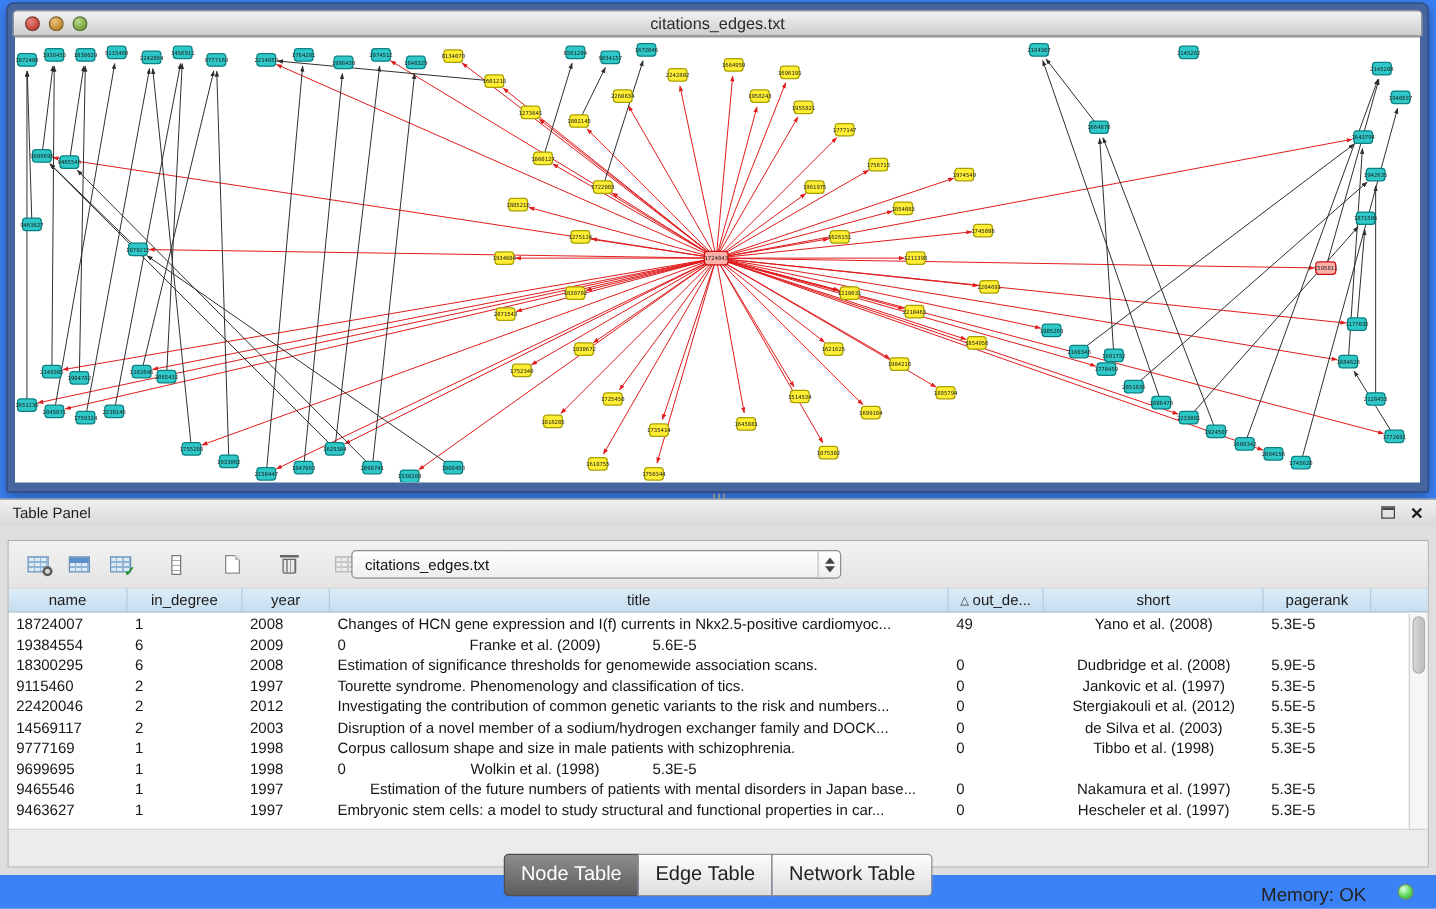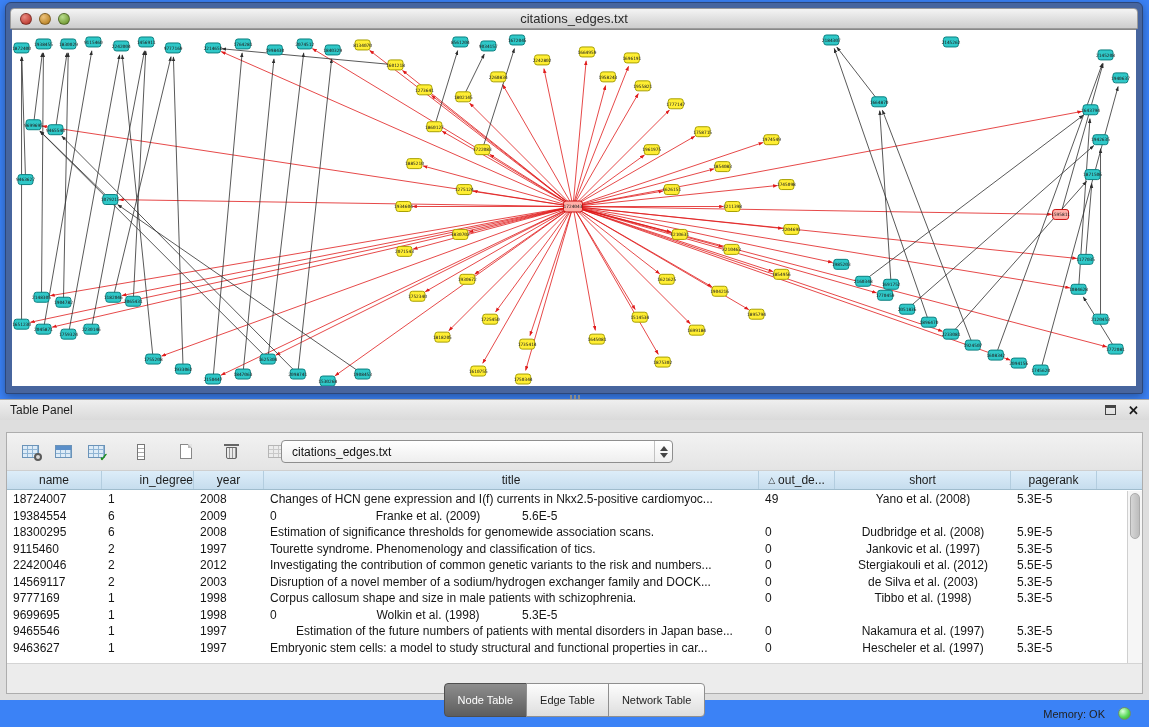--- a/index.html
+++ b/index.html
@@ -94,30 +94,30 @@
   .tr { display:flex; height:16.5px; font-size:12px; color:#151515; cursor:default; }
   .td { overflow:hidden; white-space:nowrap; padding-top:1px; }
   .td.l { padding-left:6px; } .td.c { text-align:center; }
   .vscroll { position:absolute; right:0; top:58px; bottom:30px; width:15px;
     background:#f6f6f6; border-left:1px solid #cfcfcf; }
   .vthumb { position:absolute; left:2px; top:2px; width:10px; height:46px; border-radius:5px;
     background:linear-gradient(to right,#d6d6d6,#bdbdbd); border:1px solid #ababab; }
 
   .tabs-bar { position:absolute; left:0; right:0; bottom:0; height:30px; background:#ececec;
     border-top:1px solid #d4d4d4; display:flex; align-items:center; justify-content:center; }
-  .tab { height:21px; padding:16px 13px; font-size:11px; display:flex; align-items:center;
+  .tab { height:21px; padding:16px 13px; font-size:16px; display:flex; align-items:center;
     border:1px solid #8f8f8f; background:linear-gradient(#fdfdfd,#dedede); color:#1e1e1e;
     margin-left:-1px; cursor:pointer;margin-top:42px; }
   .tab.first { border-radius:4px 0 0 4px; margin-left:0; }
   .tab.last { border-radius:0 4px 4px 0; }
   .tab.active { background:linear-gradient(#8d8d8d,#5d5d5d); color:#ffffff; border-color:#4f4f4f; }
 
   
   .statusbar { position:absolute; left:0; bottom:0; width:1149px; height:27px; }
-  .mem-label { position:absolute; right:44px; top:8px; font-size:11px; color:#222; }
+  .mem-label { position:absolute; right:56px; top:8px; font-size:15px; color:#222; }
   .mem-dot { position:absolute; right:18px; top:7px; width:13px; height:13px; border-radius:50%;
     border:1px solid #6d8f6d; background:radial-gradient(circle at 35% 30%, #dcffdc, #59d959 55%, #2f9e2f); }
 </style>
 </head>
 <body>
 
 <div class="desktop">
 
   <div class="net-window">
     <div class="titlebar">
@@ -709,21 +709,21 @@
             <span class="tri-up"></span>
             <span class="tri-dn"></span>
           </span>
         </div>
       </div>
 
       <div class="thead" id="thead">
           <div class="th" style="width: 95px;">
             <span>name</span>
           </div>
-          <div class="th" style="width: 92px; justify-content: flex-end;">
+          <div class="th" style="width: 92px;">
             <span>in_degree</span>
           </div>
           <div class="th" style="width: 70px;">
             <span>year</span>
           </div>
           <div class="th" style="width: 495px;">
             <span>title</span>
           </div>
           <div class="th" style="width: 76px;">
             <span class="sort">△</span>

